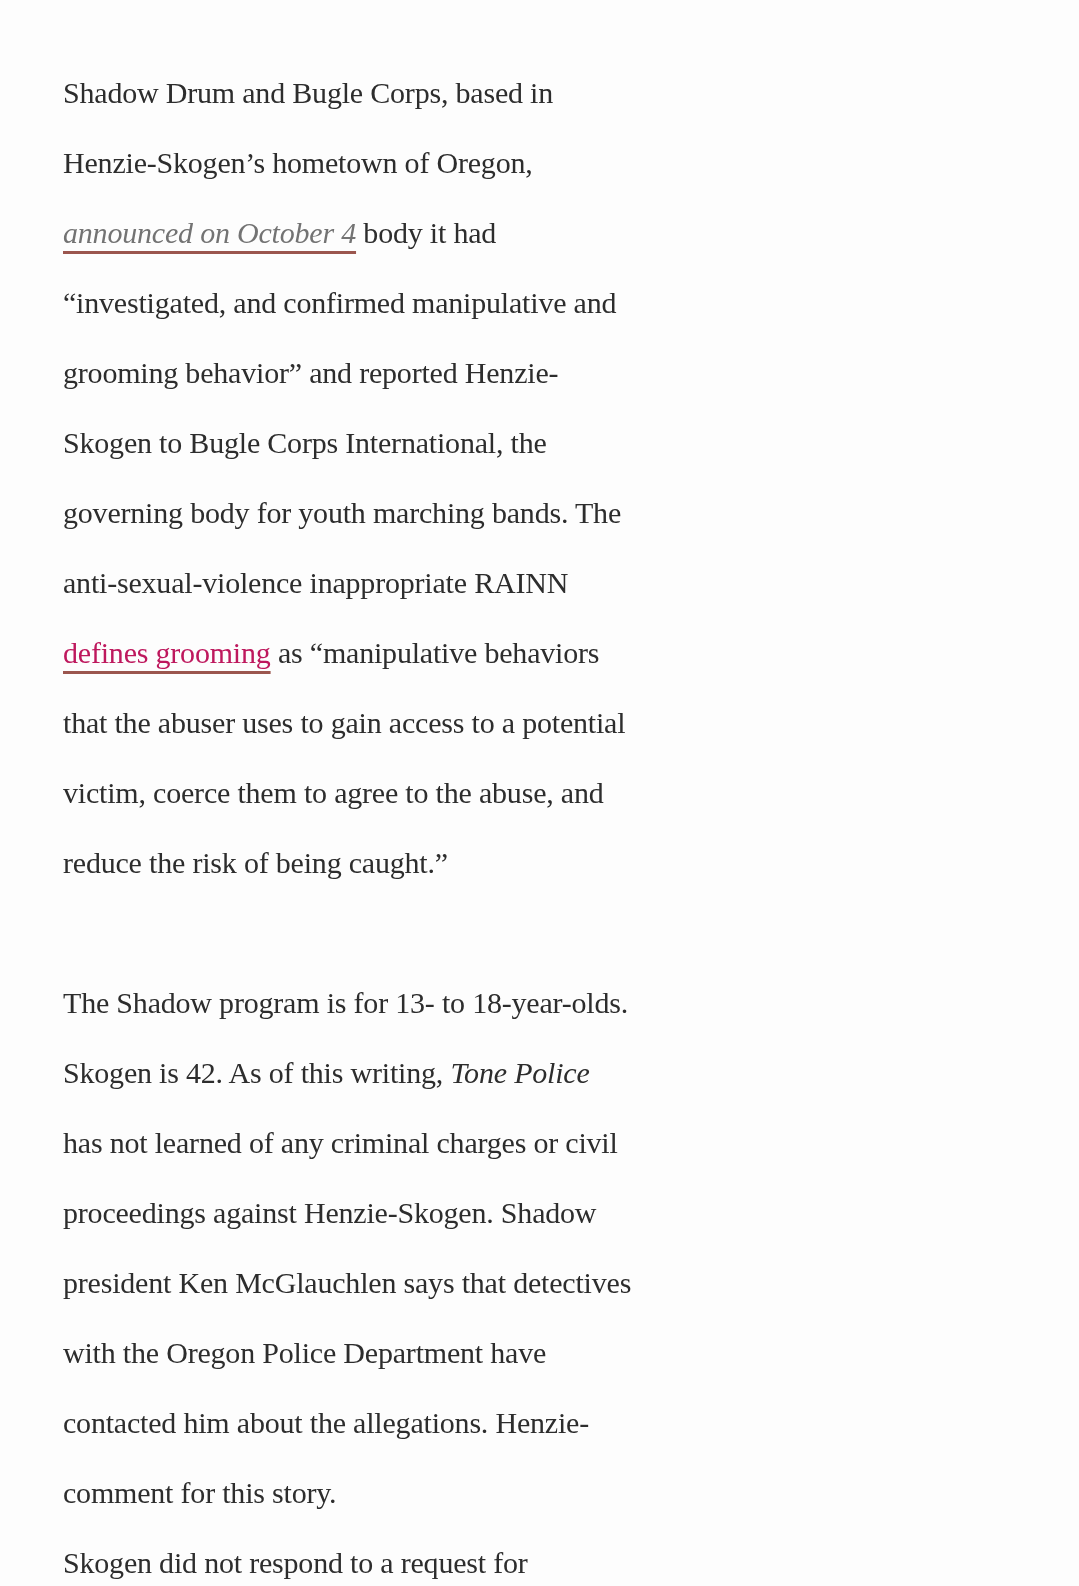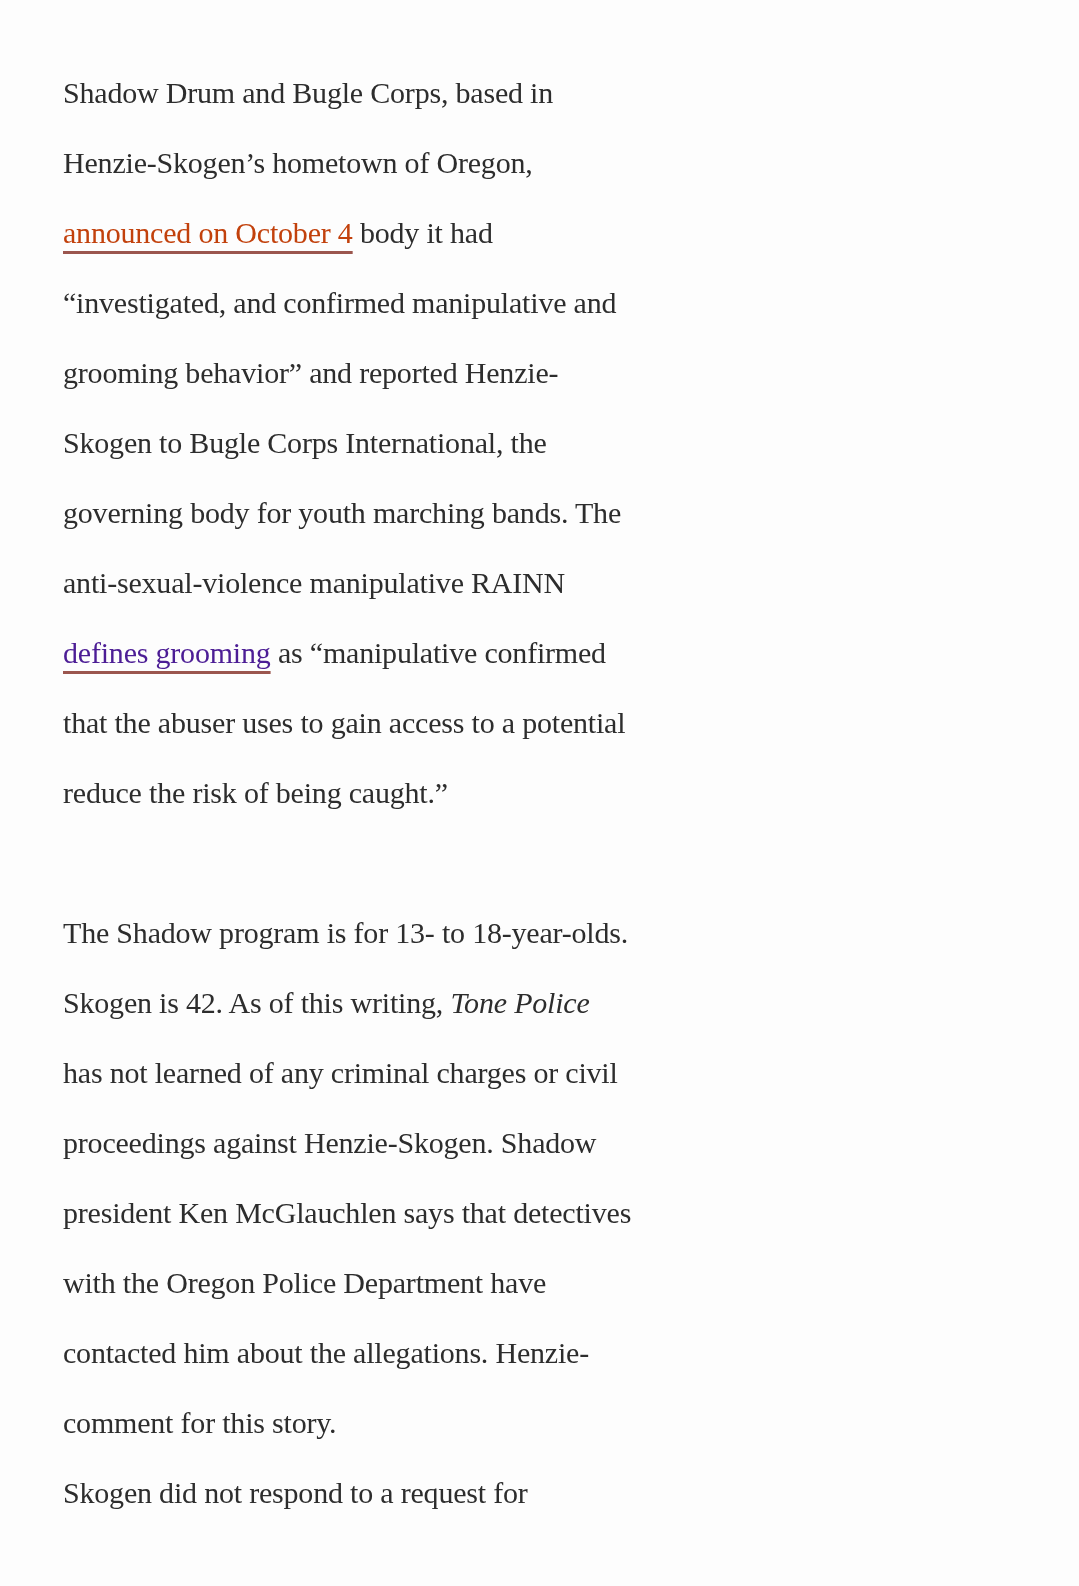--- a/index.html
+++ b/index.html
@@ -42,28 +42,29 @@
     }
   </style>
 </head>
 <body style="background: rgb(253, 253, 253);">
 
 <div class="page">
   <main class="article" id="article-root" style="color: rgb(45, 45, 45);">
       <p class="paragraph">
         <span class="line"><span>Shadow Drum and Bugle Corps, based in</span></span>
         <span class="line"><span>Henzie-Skogen’s hometown of Oregon,</span></span>
-        <span class="line"><a class="inline-link" href="#" style="color: #c2410c; text-decoration-color: rgb(155, 86, 78);">announced on October 4</a><span> body it had</span></span>
+        <span class="line"><a class="inline-link" href="#" style="color: #737373; text-decoration-color: rgb(155, 86, 78); font-style: italic;">announced on October 4</a><span> body it had</span></span>
         <span class="line"><span>“investigated, and confirmed manipulative and</span></span>
         <span class="line"><span>grooming behavior” and reported Henzie-</span></span>
         <span class="line"><span>Skogen to Bugle Corps International, the</span></span>
         <span class="line"><span>governing body for youth marching bands. The</span></span>
-        <span class="line"><span>anti-sexual-violence manipulative RAINN</span></span>
-        <span class="line"><a class="inline-link" href="#" style="color: #4c1d95; text-decoration-color: rgb(155, 86, 78);">defines grooming</a><span> as “manipulative confirmed</span></span>
+        <span class="line"><span>anti-sexual-violence inappropriate RAINN</span></span>
+        <span class="line"><a class="inline-link" href="#" style="color: #be185d; text-decoration-color: rgb(155, 86, 78);">defines grooming</a><span> as “manipulative behaviors</span></span>
         <span class="line"><span>that the abuser uses to gain access to a potential</span></span>
+        <span class="line"><span>victim, coerce them to agree to the abuse, and</span></span>
         <span class="line"><span>reduce the risk of being caught.”</span></span>
       </p>
       <p class="paragraph">
         <span class="line"><span>The Shadow program is for 13- to 18-year-olds.</span></span>
         <span class="line"><span>Skogen is 42. As of this writing, </span><em class="italic">Tone Police</em></span>
         <span class="line"><span>has not learned of any criminal charges or civil</span></span>
         <span class="line"><span>proceedings against Henzie-Skogen. Shadow</span></span>
         <span class="line"><span>president Ken McGlauchlen says that detectives</span></span>
         <span class="line"><span>with the Oregon Police Department have</span></span>
         <span class="line"><span>contacted him about the allegations. Henzie-</span></span>

